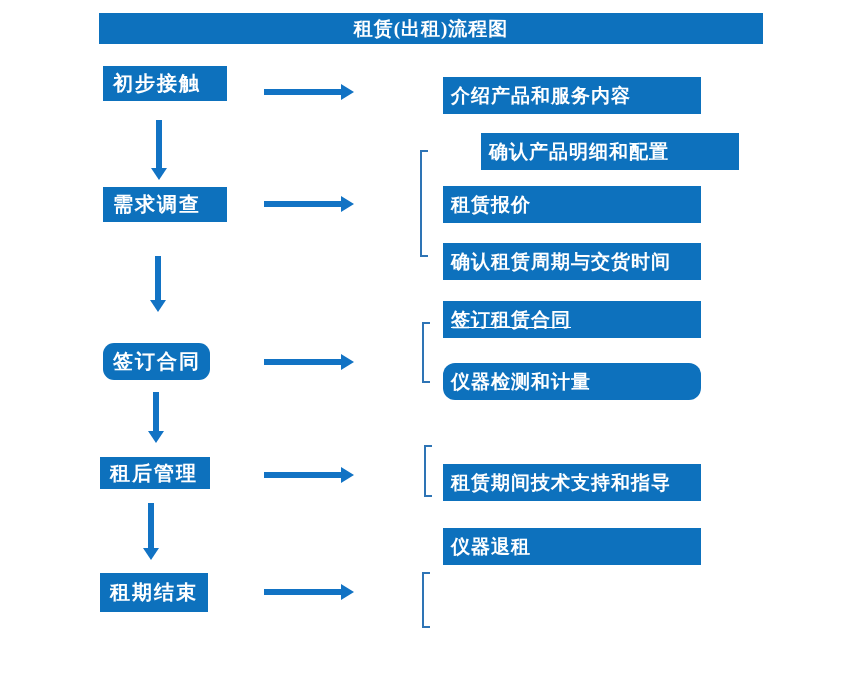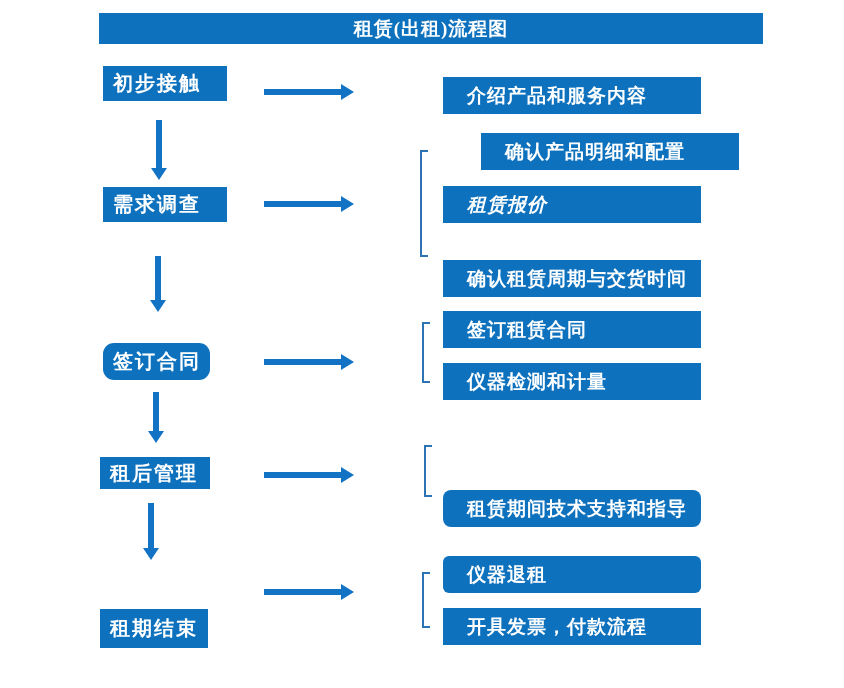--- a/index.html
+++ b/index.html
@@ -28,32 +28,32 @@
   .stage{
     position:absolute;background:var(--box-fill);color:var(--box-text);
     display:flex;align-items:center;
     font-size:20px;font-weight:bold;padding-left:10px;box-sizing:border-box;
     letter-spacing:2px;
   }
   .s1{left:103px;top:66px;width:124px;height:35px;}
   .s2{left:103px;top:187px;width:124px;height:35px;}
   .s3{left:103px;top:343px;width:107px;height:37px;border-radius:11px;}
   .s4{left:100px;top:457px;width:110px;height:32px;}
-  .s5{left:100px;top:573px;width:108px;height:39px;margin-top:36px;}
+  .s5{left:100px;top:573px;width:108px;height:39px;}
   
   .detail{
     position:absolute;left:443px;width:258px;height:37px;
     background:var(--box-fill);color:var(--box-text);
     display:flex;align-items:center;
-    font-size:19px;font-weight:bold;padding-left:24px;box-sizing:border-box;
+    font-size:19px;font-weight:bold;padding-left:8px;box-sizing:border-box;
     letter-spacing:1px;
   }
-  .r1{top:77px;}  .r2{top:133px;margin-left:38px;} .r3{top:186px;font-style:italic;} .r4{top:260px;text-align:right;}
-  .r5{top:311px;} .r6{top:363px;} .r7{top:422px;} .r8{top:490px;border-radius:8px;}
-  .r9{top:556px;border-radius:6px;} .r10{top:608px;}
+  .r1{top:77px;}  .r2{top:133px;margin-left:38px;} .r3{top:186px;} .r4{top:243px;text-align:right;}
+  .r5{top:301px;text-decoration:underline;} .r6{top:363px;border-radius:12px;} .r7{top:422px;} .r8{top:464px;}
+  .r9{top:528px;} .r10{top:608px;}
   
   .harrow{position:absolute;left:264px;width:77px;height:6px;background:var(--arrow);}
   .harrow .head{
     position:absolute;right:-13px;top:50%;transform:translateY(-50%);
     width:0;height:0;border-left:13px solid var(--arrow);
     border-top:8px solid transparent;border-bottom:8px solid transparent;
   }
   .h1{top:89px;} .h2{top:201px;} .h3{top:359px;} .h4{top:472px;} .h5{top:589px;}
   
   .varrow{position:absolute;width:6px;background:var(--arrow);}
@@ -127,15 +127,14 @@
   <div class="bracket b4"></div>
 
   <div class="detail r1">介绍产品和服务内容</div>
   <div class="detail r2">确认产品明细和配置</div>
   <div class="detail r3">租赁报价</div>
   <div class="detail r4">确认租赁周期与交货时间</div>
   <div class="detail r5">签订租赁合同</div>
   <div class="detail r6">仪器检测和计量</div>
   <div class="detail r8">租赁期间技术支持和指导</div>
   <div class="detail r9">仪器退租</div>
-  <div class="detail r10">开具发票，付款流程</div>
 
 </div>
 
 </body></html>

